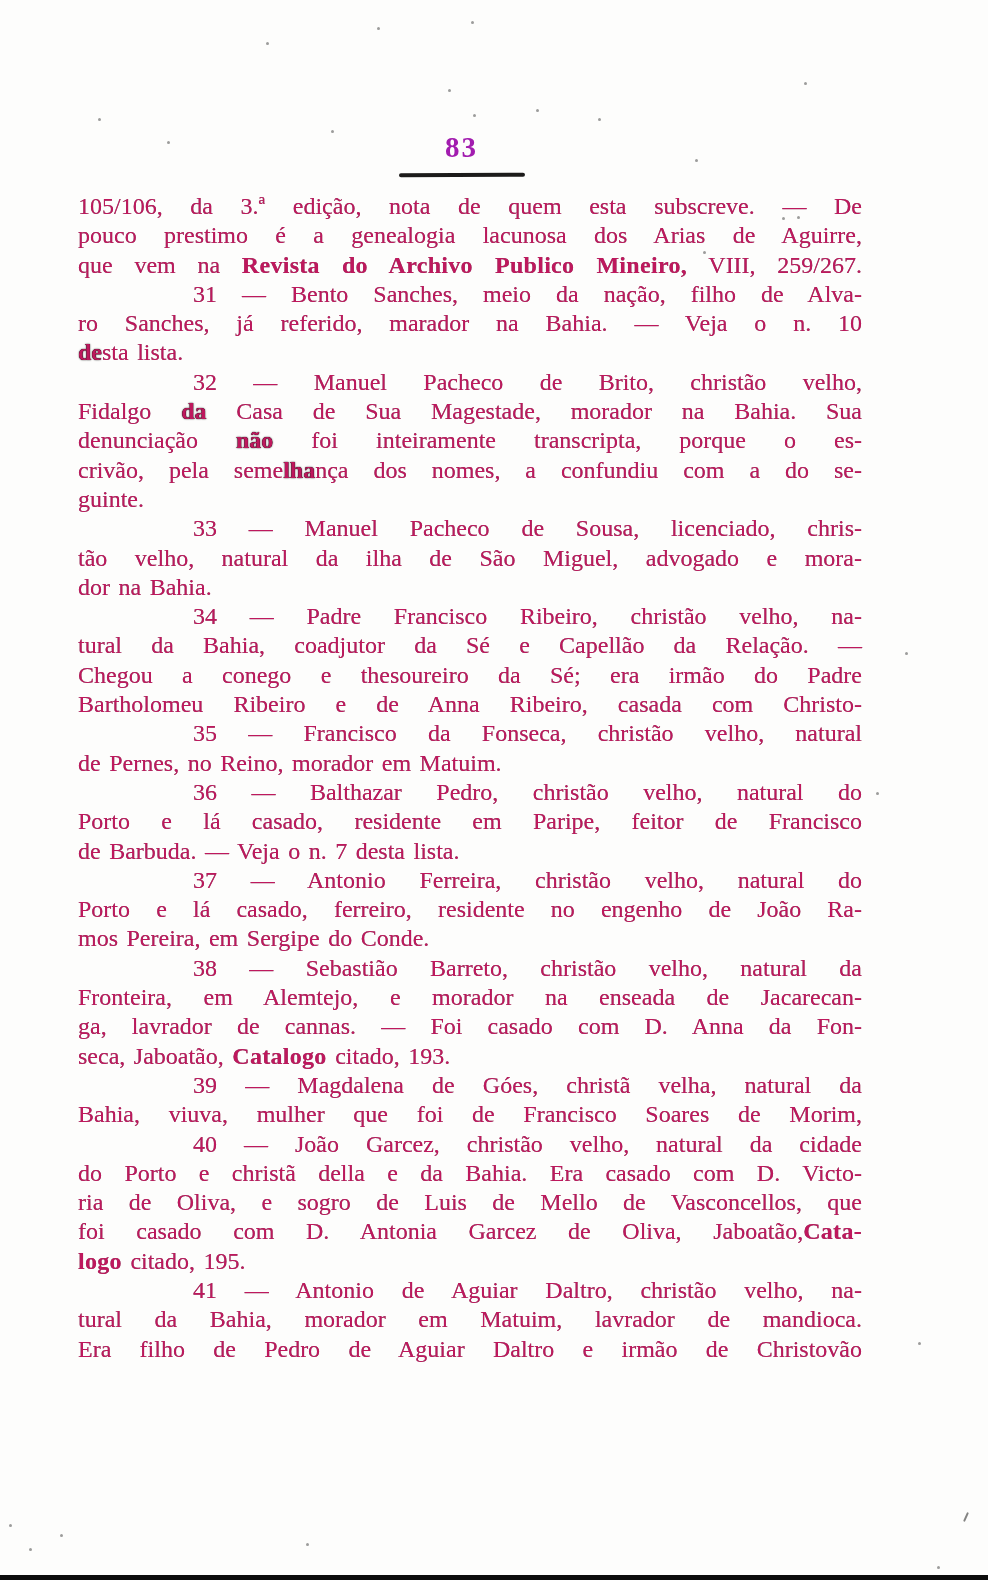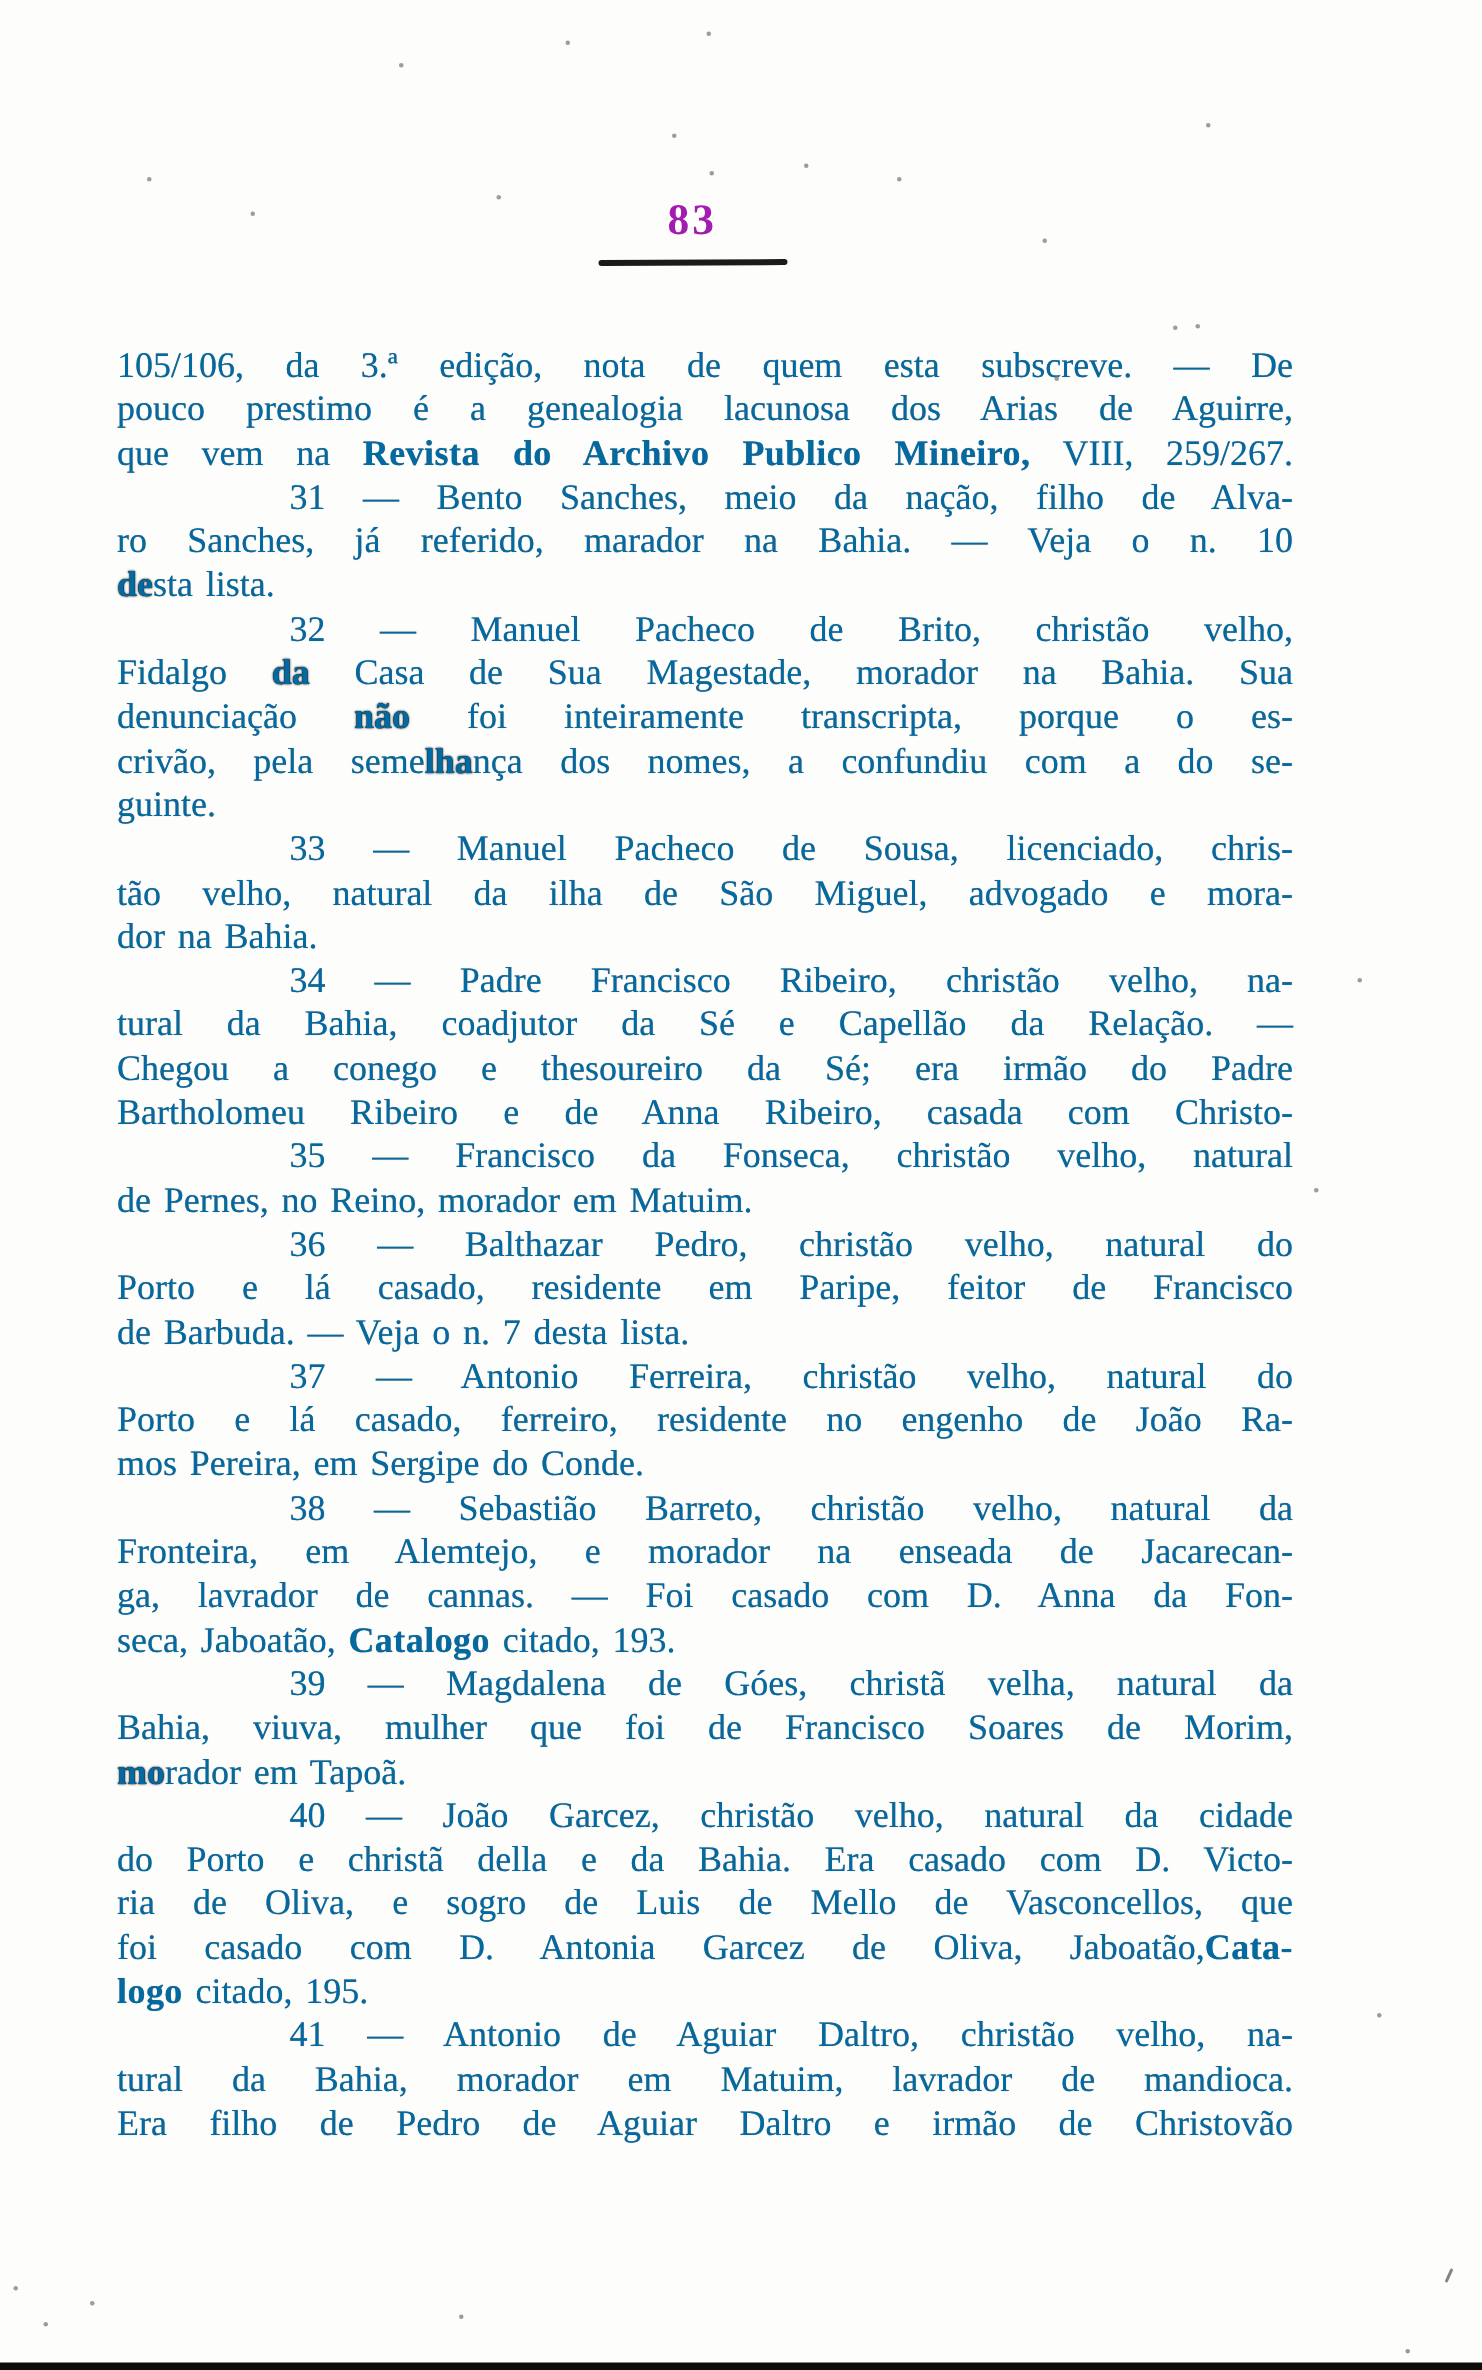--- a/index.html
+++ b/index.html
@@ -18,23 +18,22 @@
     color:#a21caf;
   }
   .page-number-rule{
     position:absolute;left:399px;top:173px;width:126px;height:4px;
     background:#1c1b1a;border-radius:2px;
     transform:rotate(-0.3deg);
   }
   .text-block{
     position:absolute;left:78px;top:192px;width:784px;
     font-size:24px;line-height:29.3px;
-    color:#0369a1;
+    color:#be185d;
     text-shadow:0 0 0.5px rgba(20,20,20,0.55);
-    margin-top:38px;
   }
   .line{
     text-align:justify;
     text-align-last:justify;
     word-spacing:2.5px;
     white-space:normal;
   }
   .line.end{text-align-last:left;}
   .line.indent{text-indent:115px;}
   .b{font-weight:bold;letter-spacing:0.3px;}
@@ -84,21 +83,20 @@
       <div class="line end"><span>de Barbuda. — Veja o n. 7 desta lista.</span></div>
       <div class="line indent"><span>37 — Antonio Ferreira, christão velho, natural do</span></div>
       <div class="line"><span>Porto e lá casado, ferreiro, residente no engenho de João Ra-</span></div>
       <div class="line end"><span>mos Pereira, em Sergipe do Conde.</span></div>
       <div class="line indent"><span>38 — Sebastião Barreto, christão velho, natural da</span></div>
       <div class="line"><span>Fronteira, em Alemtejo, e morador na enseada de Jacarecan-</span></div>
       <div class="line"><span>ga, lavrador de cannas. — Foi casado com D. Anna da Fon-</span></div>
       <div class="line end"><span>seca, Jaboatão, </span><span class="b">Catalogo</span><span> citado, 193.</span></div>
       <div class="line indent"><span>39 — Magdalena de Góes, christã velha, natural da</span></div>
       <div class="line"><span>Bahia, viuva, mulher que foi de Francisco Soares de Morim,</span></div>
-      <div class="line end"><span class="s">mo</span><span>rador em Tapoã.</span></div>
       <div class="line indent"><span>40 — João Garcez, christão velho, natural da cidade</span></div>
       <div class="line"><span>do Porto e christã della e da Bahia. Era casado com D. Victo-</span></div>
       <div class="line"><span>ria de Oliva, e sogro de Luis de Mello de Vasconcellos, que</span></div>
       <div class="line"><span>foi casado com D. Antonia Garcez de Oliva, Jaboatão,</span><span class="b">Cata-</span></div>
       <div class="line end"><span class="b">logo</span><span> citado, 195.</span></div>
       <div class="line indent"><span>41 — Antonio de Aguiar Daltro, christão velho, na-</span></div>
       <div class="line"><span>tural da Bahia, morador em Matuim, lavrador de mandioca.</span></div>
       <div class="line"><span>Era filho de Pedro de Aguiar Daltro e irmão de Christovão</span></div>
     </div>
   <div class="bottom-edge"></div>

